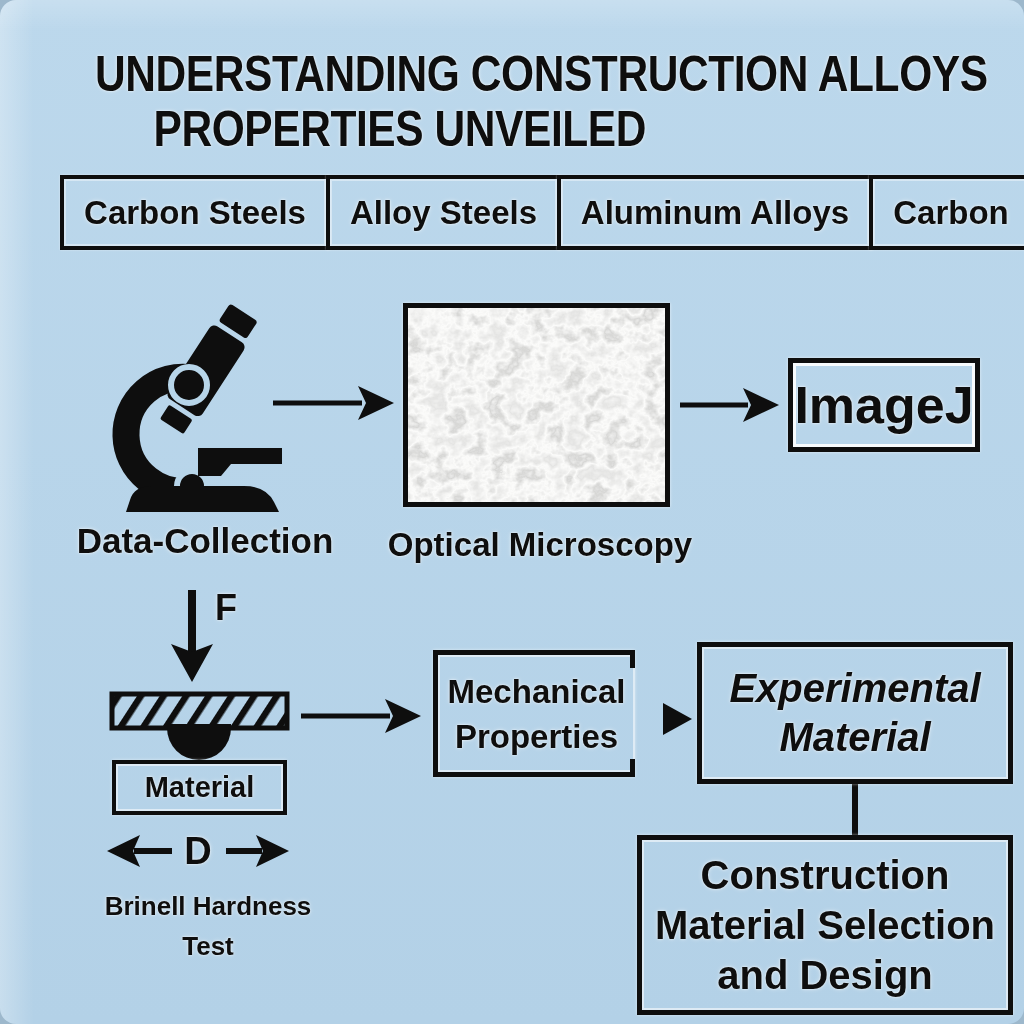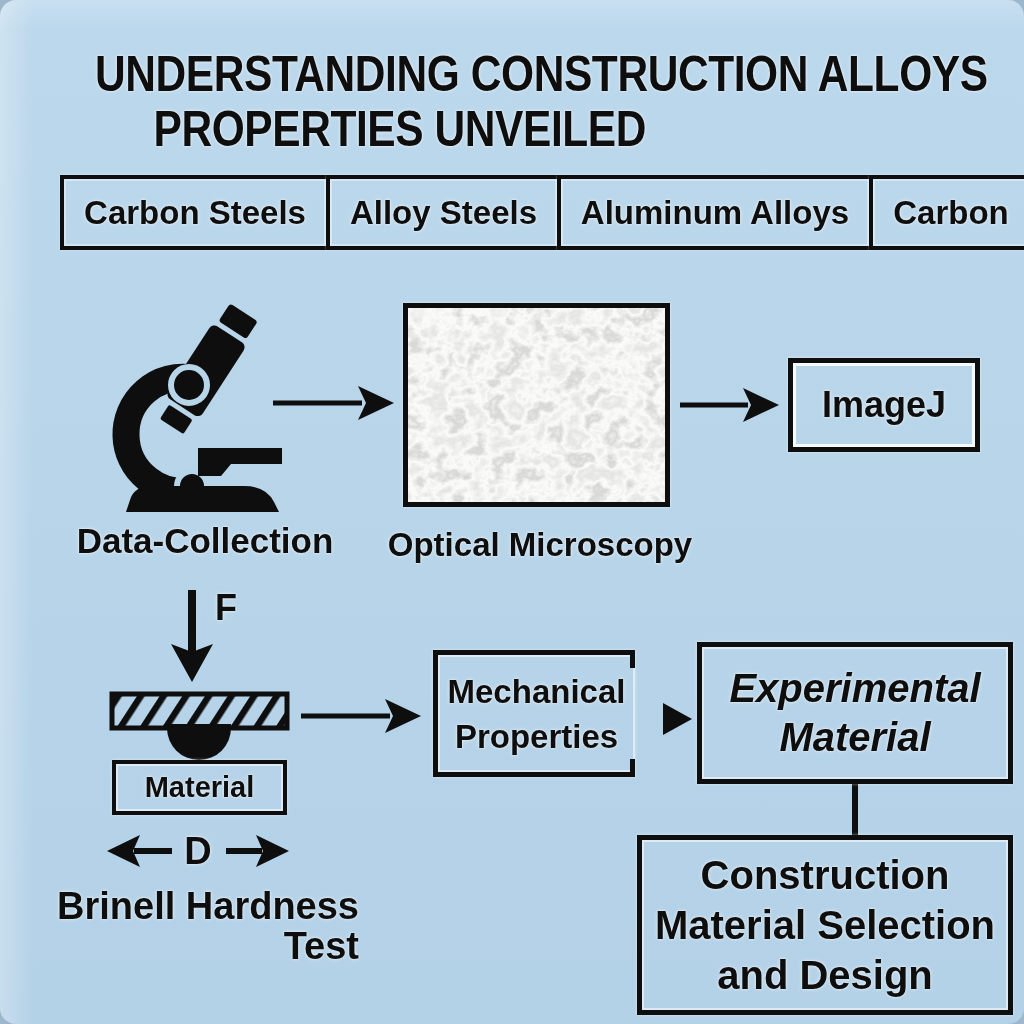--- a/index.html
+++ b/index.html
@@ -35,32 +35,32 @@
   .alloy-cell + .alloy-cell{margin-left:-4px;}
   
   .dbox{
     box-sizing:border-box;border:5px solid var(--ink);
     display:flex;flex-direction:column;align-items:center;justify-content:center;
     text-align:center;font-weight:700;
     box-shadow:inset 0 0 0 2px rgba(255,255,255,.55), 0 0 3px rgba(255,255,255,.55);
   }
   #micrograph{left:403px;top:303px;width:267px;height:204px;border:5px solid var(--ink);
     box-sizing:border-box;box-shadow:0 0 3px rgba(255,255,255,.6);}
-  #imagej-box{left:788px;top:358px;width:192px;height:94px;font-size:36px;
+  #imagej-box{left:788px;top:358px;width:192px;height:94px;font-size:52px;
     box-shadow:inset 0 0 0 3px rgba(255,255,255,.9), 0 0 3px rgba(255,255,255,.6);}
   #material-box{left:112px;top:760px;width:175px;height:55px;border-width:4px;font-size:29px;}
   #mech-box{left:433px;top:650px;width:202px;height:127px;border-right:none;font-size:33px;line-height:45px;}
   #mech-box::before{content:"";position:absolute;top:-5px;right:0;width:5px;height:18px;background:var(--ink);}
   #mech-box::after{content:"";position:absolute;bottom:-5px;right:0;width:5px;height:18px;background:var(--ink);}
   #exp-box{left:697px;top:642px;width:316px;height:142px;font-size:40px;line-height:49px;font-style:italic;}
   #constr-box{left:637px;top:835px;width:376px;height:180px;font-size:40px;line-height:50px;}
   
   .center-label{transform:translate(-50%,-50%);white-space:nowrap;font-weight:700;}
-  #brinell-caption{transform:translateX(-50%);text-align:right;font-weight:700;
-    font-size:38px;line-height:40px;white-space:nowrap;}
+  #brinell-caption{transform:translateX(-50%);text-align:center;font-weight:700;
+    font-size:26px;line-height:40px;white-space:nowrap;}
   
   #shapes{left:0;top:0;pointer-events:none;}
 </style>
 </head>
 <body>
 
 <div id="canvas">
 
   <svg id="shapes" class="abs" width="1024" height="1024" viewBox="0 0 1024 1024">
     <defs>

